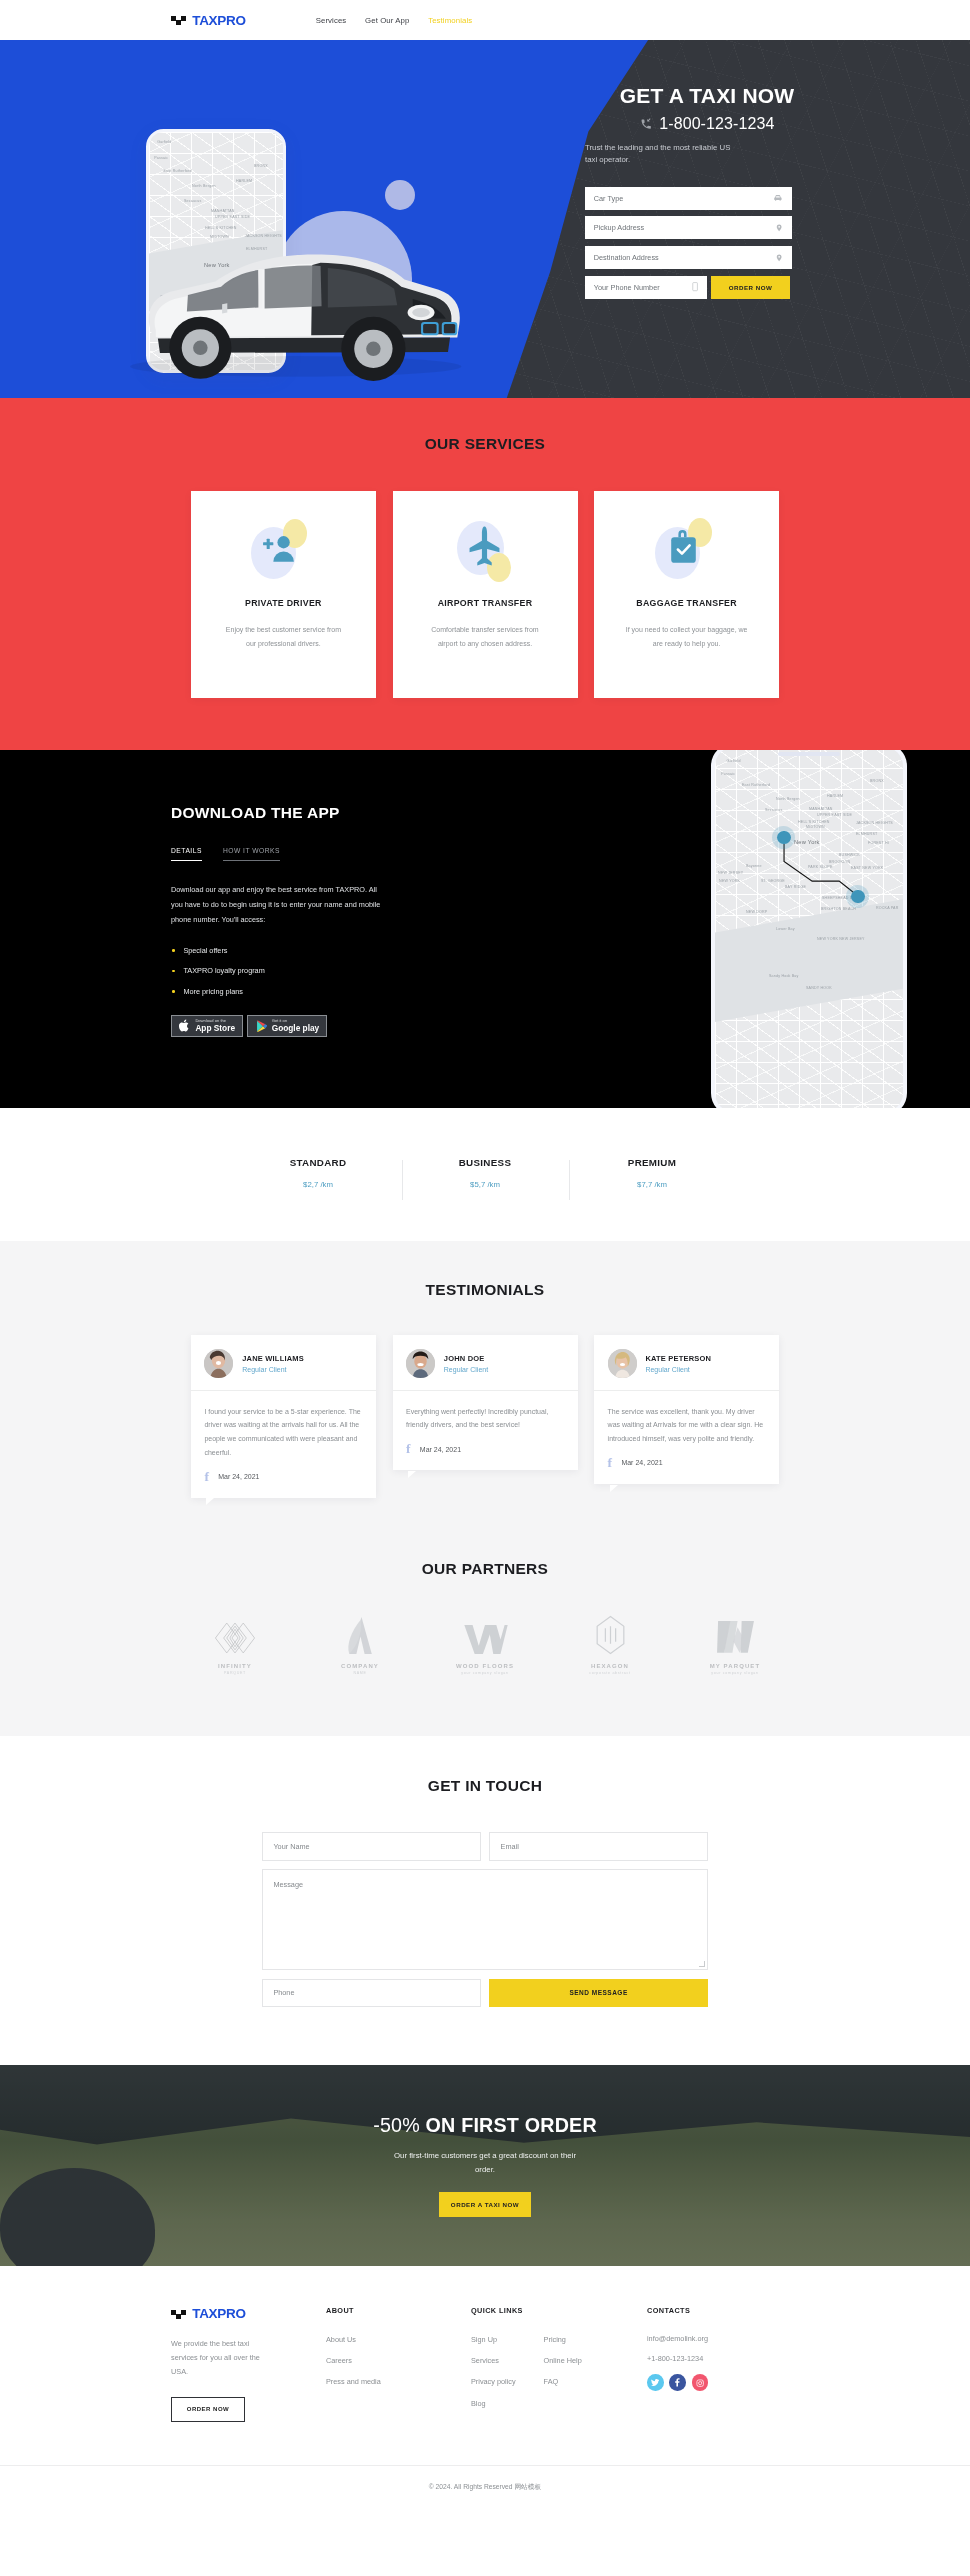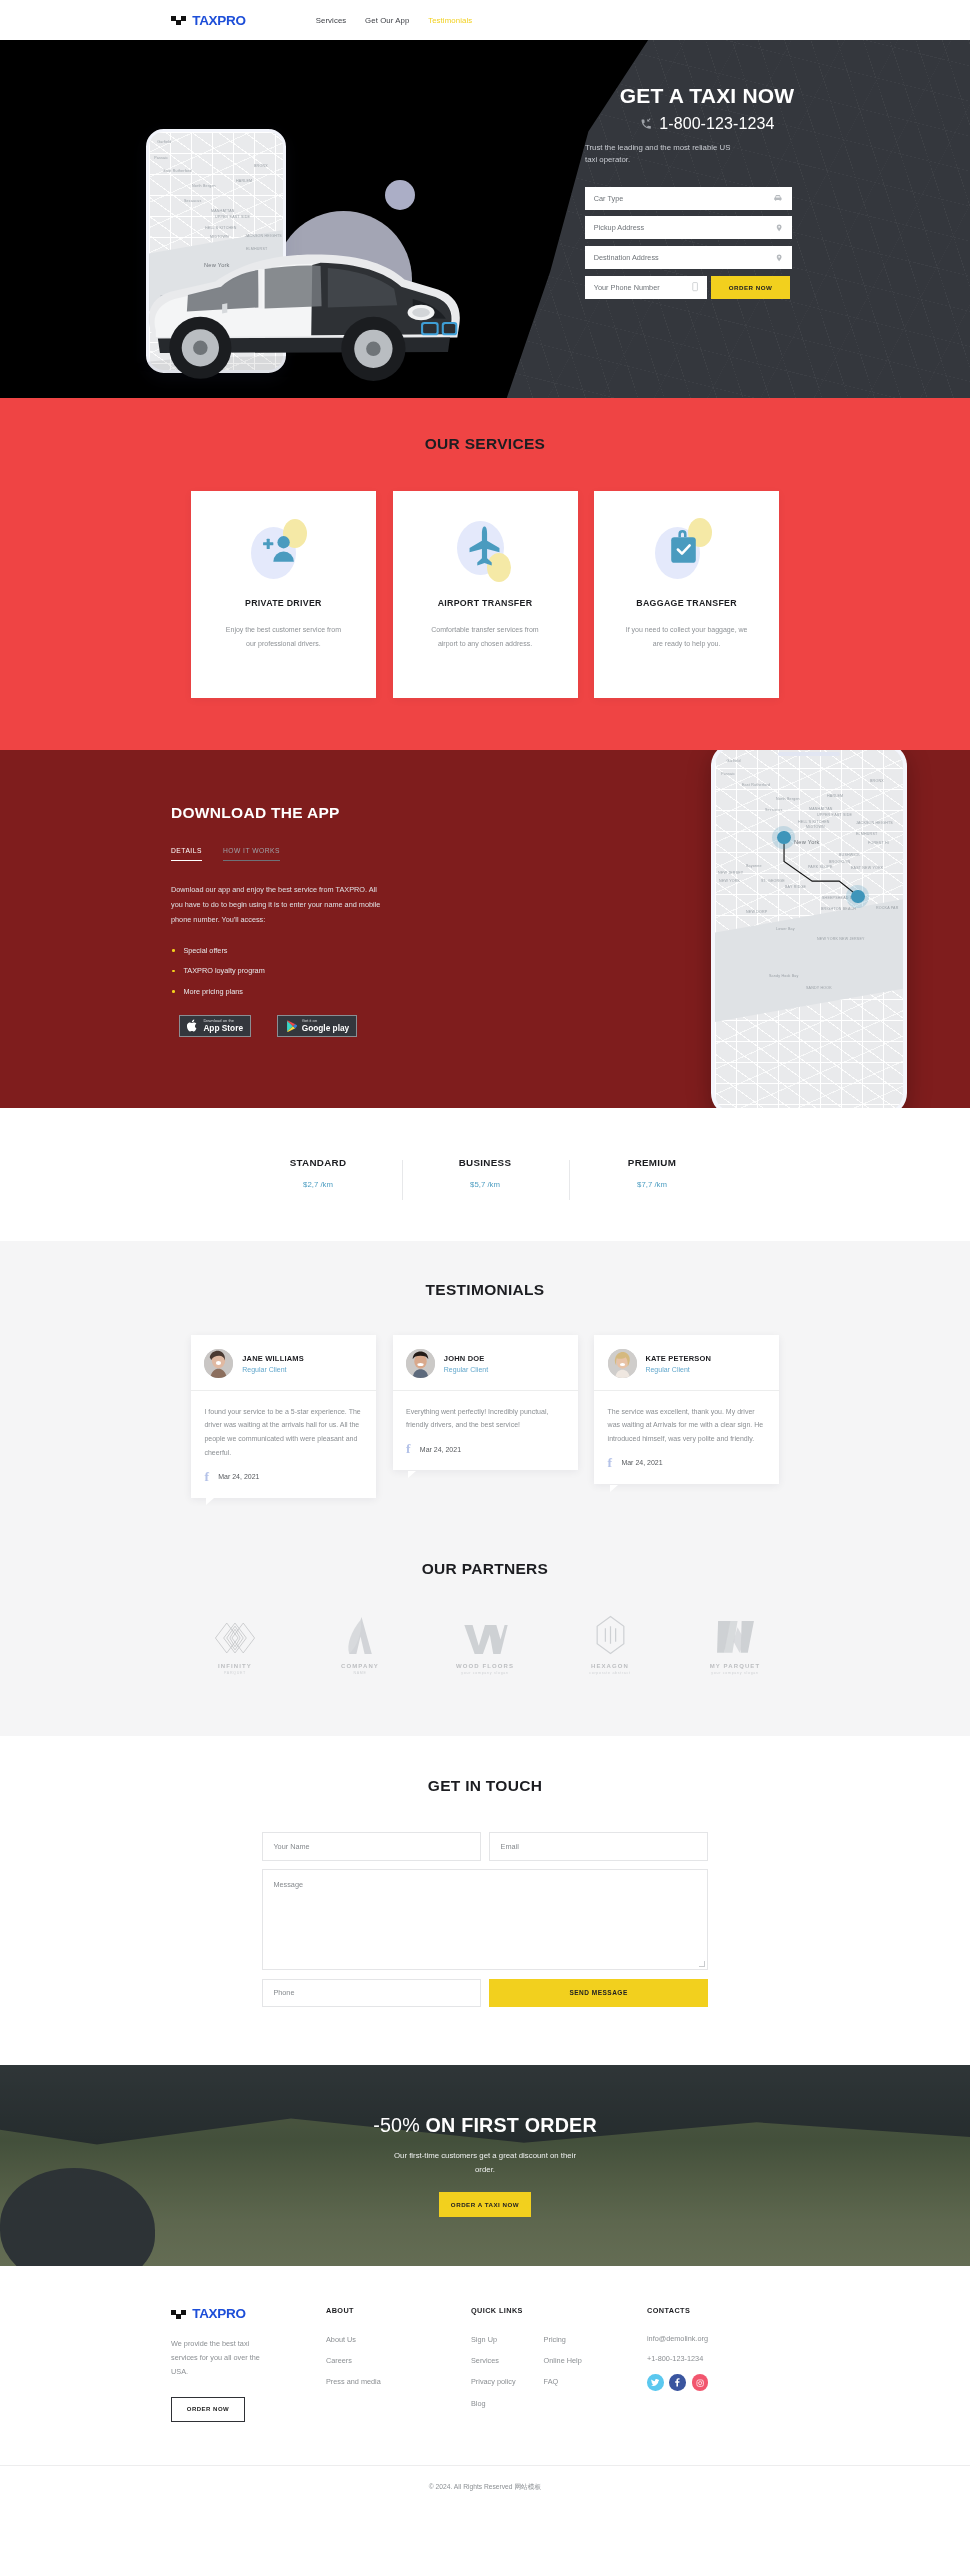--- a/index.html
+++ b/index.html
@@ -28,21 +28,21 @@
   .nav a { font-size:7.8px; color:#3b3e44; text-decoration:none; letter-spacing:0.1px; }
   .nav a.active { color:#f2d01e; }
   .joinus {
     position:absolute; left:711px; top:8.3px;
     width:50px; height:24px; border:0.8px solid #fff; color:#fff;
     display:flex; align-items:center; justify-content:center;
     font-size:5.7px; font-weight:bold; letter-spacing:0.5px;
   }
 
   
-  .hero { position:relative; height:358px; background:#000000; overflow:hidden; }
+  .hero { position:relative; height:358px; background:#1d4ed8; overflow:hidden; }
   .hero-dark {
     position:absolute; right:0; top:-40px; width:477px; height:438px;
     background:#34373d;
     clip-path: polygon(38% 0%, 100% 0%, 100% 100%, 0% 100%, 12% 62%, 20% 30%);
     z-index:5;
   }
   .hero-dark-map {
     position:absolute; inset:0; opacity:0.055;
     background:
       repeating-linear-gradient(72deg, rgba(255,255,255,.9) 0 0.5px, transparent 0.5px 25px),
@@ -123,36 +123,36 @@
   .ic-wrap { position:relative; width:66px; height:66px; }
   .ic-lav { position:absolute; left:1px; top:9.3px; width:45px; height:52px; background:#e4e9fb; border-radius:50%; }
   .ic-yel { position:absolute; width:24px; height:29px; background:#f5e9a6; border-radius:50%; }
   .card h3 { margin-top:13.5px; font-size:8.8px; font-weight:bold; letter-spacing:0.3px; color:#1c1d21; }
   .card p {
     margin-top:15.5px; width:127px; text-align:center; font-size:7px;
     line-height:2.0; color:#8e9296;
   }
 
   
-  .dl { position:relative; background:#7f1d1d; height:358px; overflow:hidden; }
+  .dl { position:relative; background:#000000; height:358px; overflow:hidden; }
   .dl-inner { position:absolute; left:171px; top:54px; width:332px; }
   .dl h2 { font-size:15.5px; font-weight:bold; color:#fff; letter-spacing:0.3px; }
   .tabs { display:flex; gap:21px; margin-top:25px; }
   .tab { padding-bottom:7.3px; font-size:6.7px; letter-spacing:0.5px; color:#9ea2a8; position:relative; cursor:pointer; }
   .tab.active { color:#fff; }
   .tab::after { content:""; position:absolute; left:0; bottom:0; height:1.6px; width:100%; background:#6e7278; }
   .tab.active::after { background:#fff; }
   .dl p.body { margin-top:22px; width:218px; font-size:7.3px; line-height:2.05; color:#dfe1e4; }
   .dl ul { margin-top:17.6px; list-style:none; }
   .dl li { font-size:7.3px; color:#e6e8ea; margin-bottom:11.4px; padding-left:12.4px; position:relative; }
   .dl li::before {
     content:""; position:absolute; left:1px; top:3.6px; width:2.6px; height:2.6px;
     background:#f2d01e; border-radius:50%;
   }
-  .stores { display:flex; gap:26px; margin-top:19.7px;margin-left:8px; }
+  .stores { display:flex; gap:4px; margin-top:19.7px; }
   .store {
     height:22px; border:0.5px solid #8a8e93; display:flex; align-items:center;
     gap:4.7px; padding:0 7.3px; color:#fff; background:#34373d;
   }
   .store .s1 { font-size:4.1px; line-height:1.1; color:#d6d8da; }
   .store .s2 { font-size:8.3px; font-weight:bold; line-height:1.1; }
   .dl-phone {
     position:absolute; left:711px; top:-7.3px; width:196px; height:373px;
     background:#eef1fa; border-radius:23px; border:4.7px solid #f4f6fc;
     box-shadow:0 7.3px 25px rgba(0,0,0,.28); overflow:hidden;

